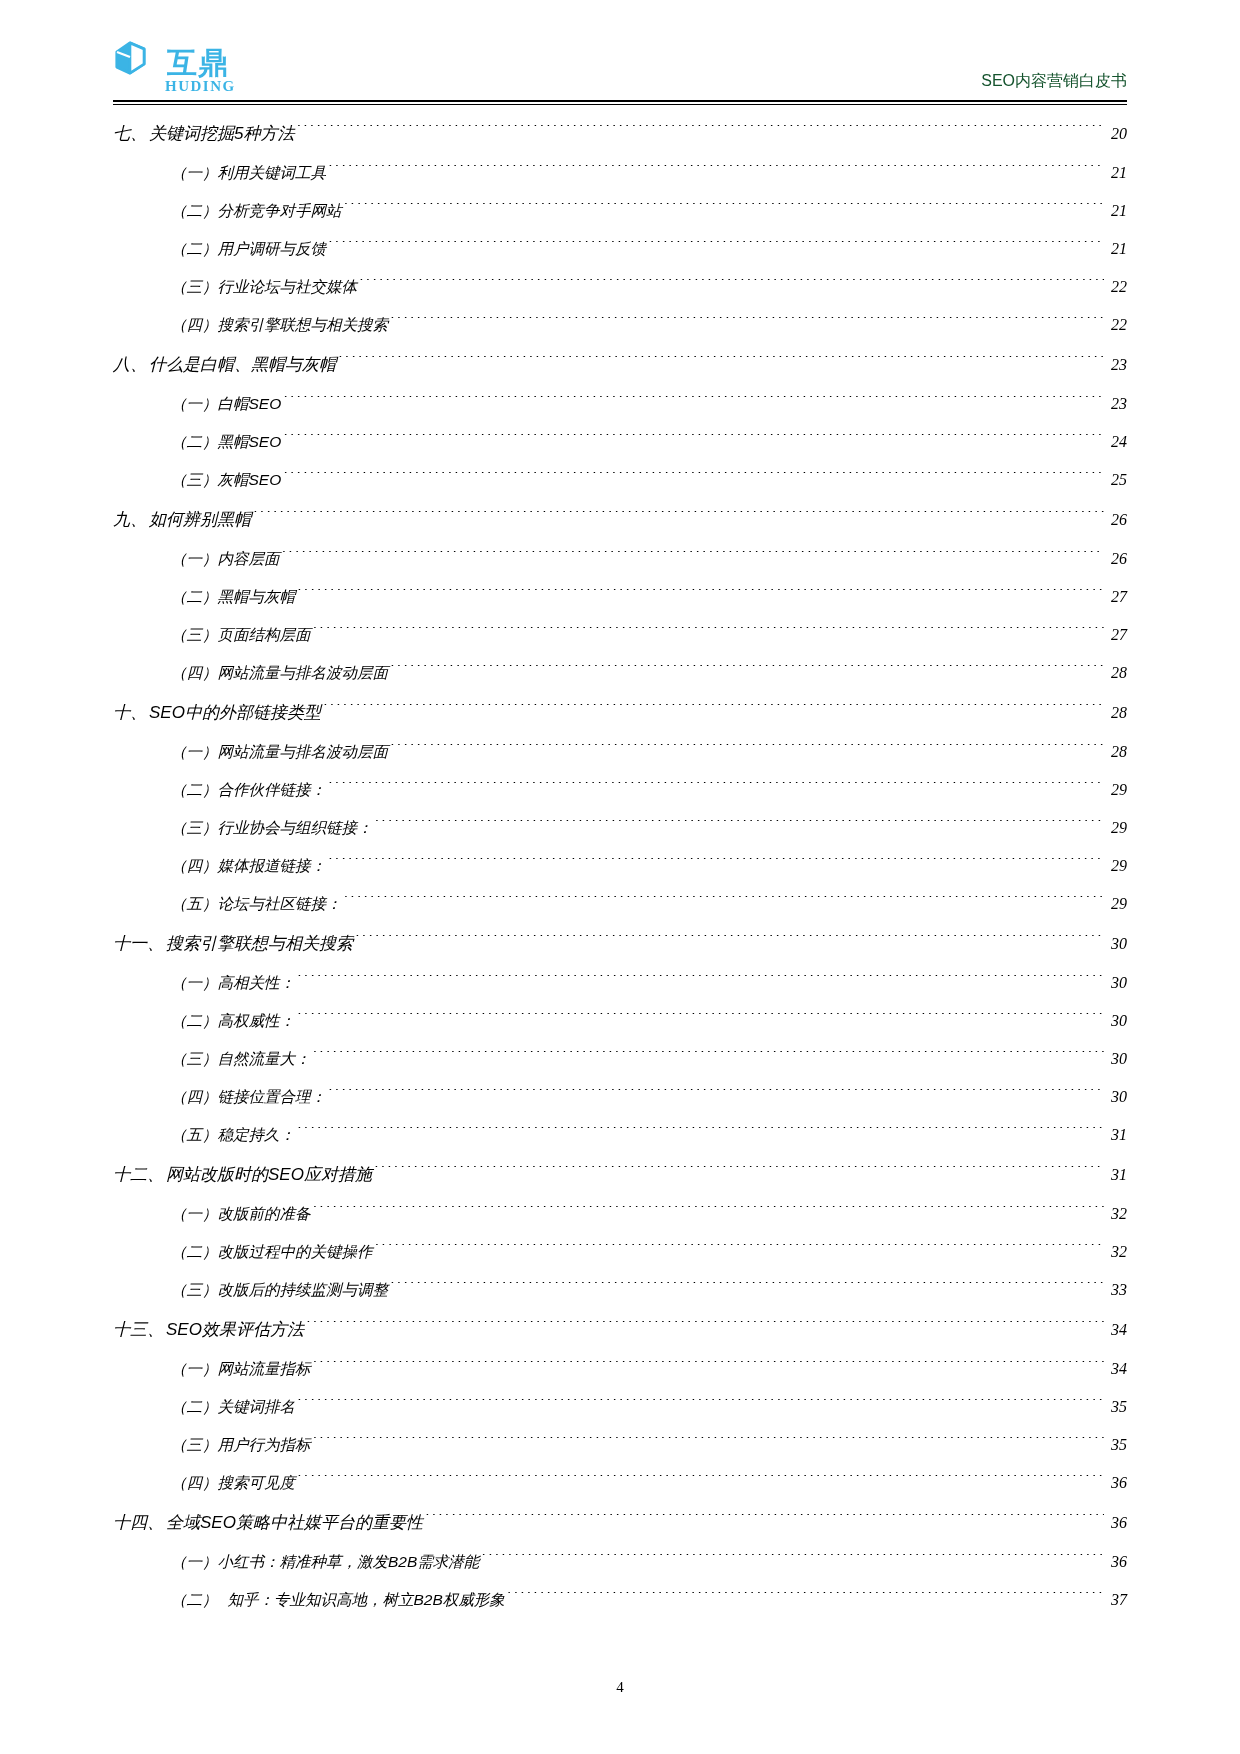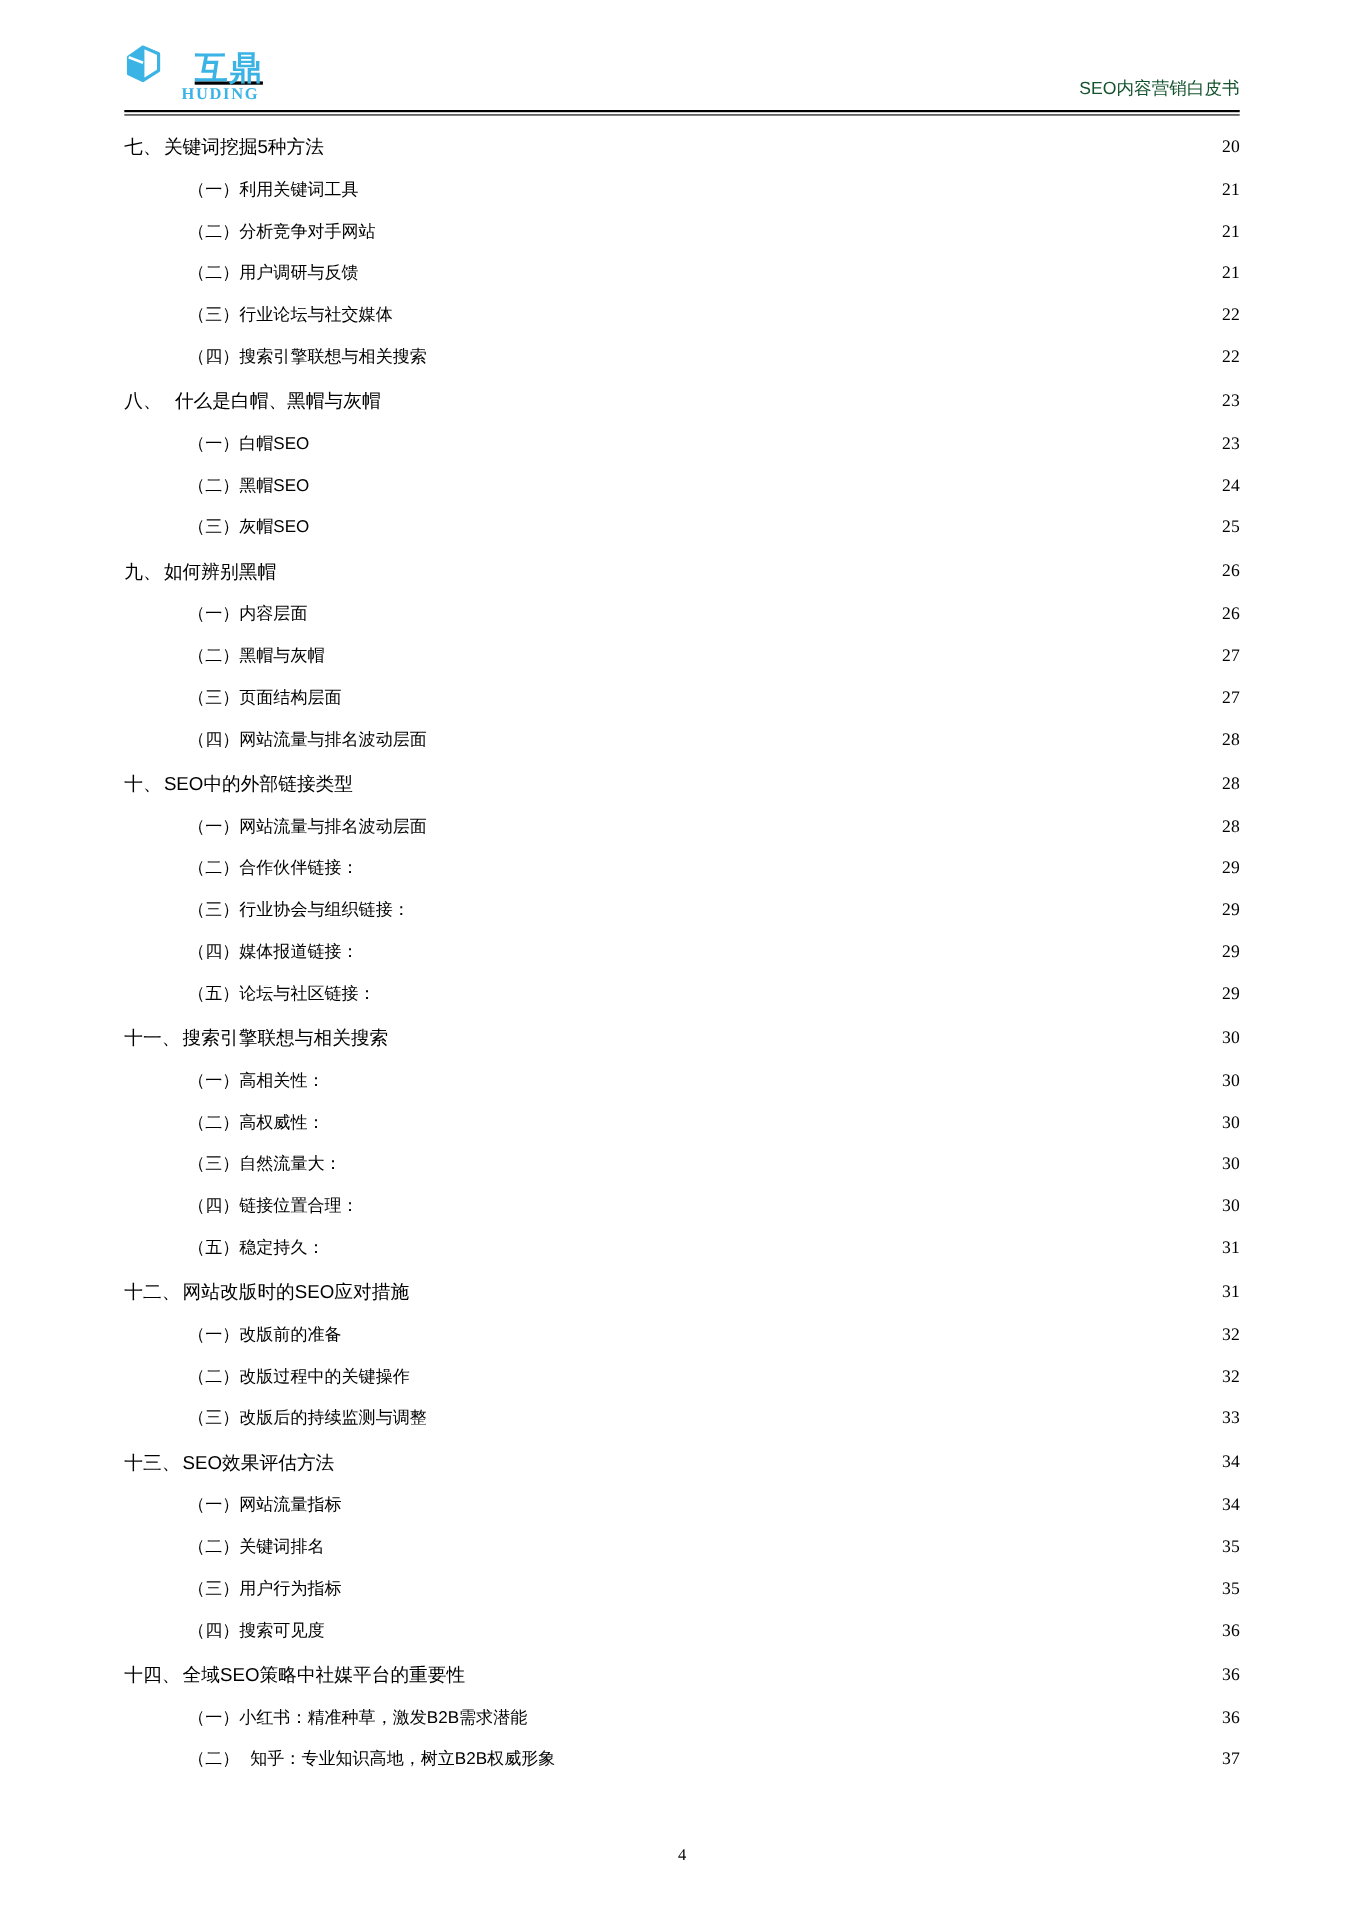--- a/index.html
+++ b/index.html
@@ -37,22 +37,21 @@
 
   .logo-block {
     display: flex;
     flex-direction: column;
     align-items: flex-start;
     margin-bottom: 2px;
   }
   .logo-row {
     display: flex;
     align-items: flex-end;
-    gap: 18px;
-    text-decoration: underline;
+    gap: 8px;
   }
   .logo-mark {
     width: 46px;
     height: 40px;
     display: block;
   }
   .logo-cn {
     font-family: "Liberation Serif", "DejaVu Serif", serif;
     font-weight: bold;
     font-size: 30px;
@@ -103,23 +102,24 @@
     top: 4px;
     height: 1px;
   }
 
   
   .toc {
     margin-top: 7px;
   }
   .toc-row {
     display: flex;
-    align-items: flex-start;
+    align-items: center;
     font-family: "Liberation Sans", "DejaVu Sans", sans-serif;
     white-space: nowrap;
+    font-style: italic;
   }
   .toc-row.level1 {
     font-size: 17px;
     line-height: 41px;
     padding-left: 0px;
   }
   .toc-row.level2 {
     font-size: 15.5px;
     line-height: 38px;
     padding-left: 58px;
@@ -227,21 +227,21 @@
         <span class="toc-label"><span class="toc-num-prefix">（三）</span><span>行业论坛与社交媒体</span></span>
         <span class="toc-leader"></span>
         <span class="toc-page">22</span>
       </div>
       <div class="toc-row level2">
         <span class="toc-label"><span class="toc-num-prefix">（四）</span><span>搜索引擎联想与相关搜索</span></span>
         <span class="toc-leader"></span>
         <span class="toc-page">22</span>
       </div>
       <div class="toc-row level1">
-        <span class="toc-label"><span class="toc-num-prefix">八、</span><span style="margin-left: 10px;">什么是白帽、黑帽与灰帽</span></span>
+        <span class="toc-label"><span class="toc-num-prefix">八、</span><span style="">什么是白帽、黑帽与灰帽</span></span>
         <span class="toc-leader"></span>
         <span class="toc-page">23</span>
       </div>
       <div class="toc-row level2">
         <span class="toc-label"><span class="toc-num-prefix">（一）</span><span>白帽SEO</span></span>
         <span class="toc-leader"></span>
         <span class="toc-page">23</span>
       </div>
       <div class="toc-row level2">
         <span class="toc-label"><span class="toc-num-prefix">（二）</span><span>黑帽SEO</span></span>

